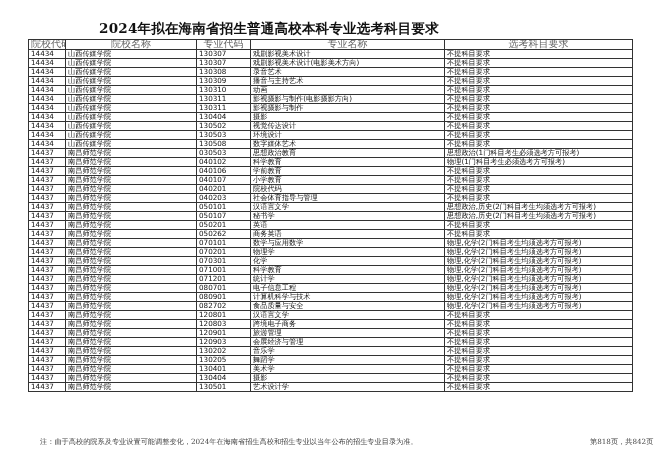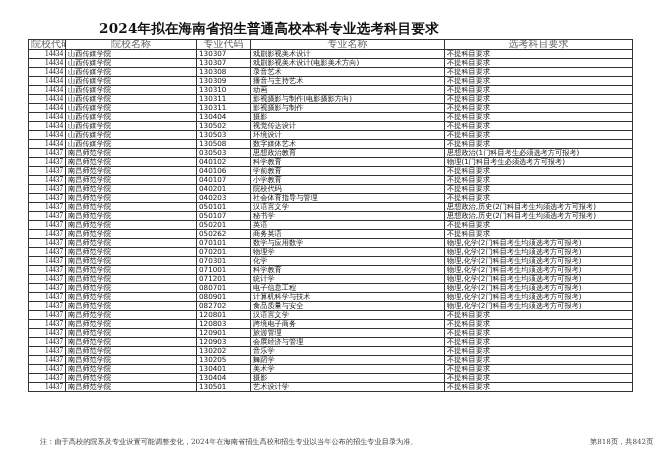--- a/index.html
+++ b/index.html
@@ -8,21 +8,21 @@
   .title { position: absolute; top: 20px; left: 0; width: 538px; text-align: center;
            font-family: "DejaVu Serif", "Liberation Serif", serif; font-size: 13.5px; font-weight: bold;
            letter-spacing: 0.2px; color: #111; }
   table.grid { position: absolute; top: 39px; left: 28px; width: 604px;
                border-collapse: collapse; table-layout: fixed; border: 1.2px solid #222; }
   table.grid th, table.grid td { border: 1px solid #333; padding: 0 2px; height: 8.02px;
                font-size: 7.2px; line-height: 8px; white-space: nowrap; overflow: hidden;
                text-align: left; }
   table.grid th { font-family: "DejaVu Serif", "Liberation Serif", serif; font-weight: normal;
                color: #666; text-align: center; font-size: 10px; height: 8.5px; }
-  table.grid td.code { text-align: right; font-family: Liberation Serif, serif; }
+  table.grid td.code { text-align: left; }
   .col-code { width: 37px; }
   .col-school { width: 131px; }
   .col-mcode { width: 54px; }
   .col-mname { width: 194px; }
   .col-req { width: 188px; }
   .footer-note { position: absolute; top: 437px; left: 40px; font-size: 7.2px; color: #444;
                  font-family: "DejaVu Serif", "Liberation Serif", serif; }
   .footer-page { position: absolute; top: 437px; left: 546px; font-size: 7.2px; color: #444;
                  font-family: "DejaVu Serif", "Liberation Serif", serif; margin-left: 44px; }
 </style>

